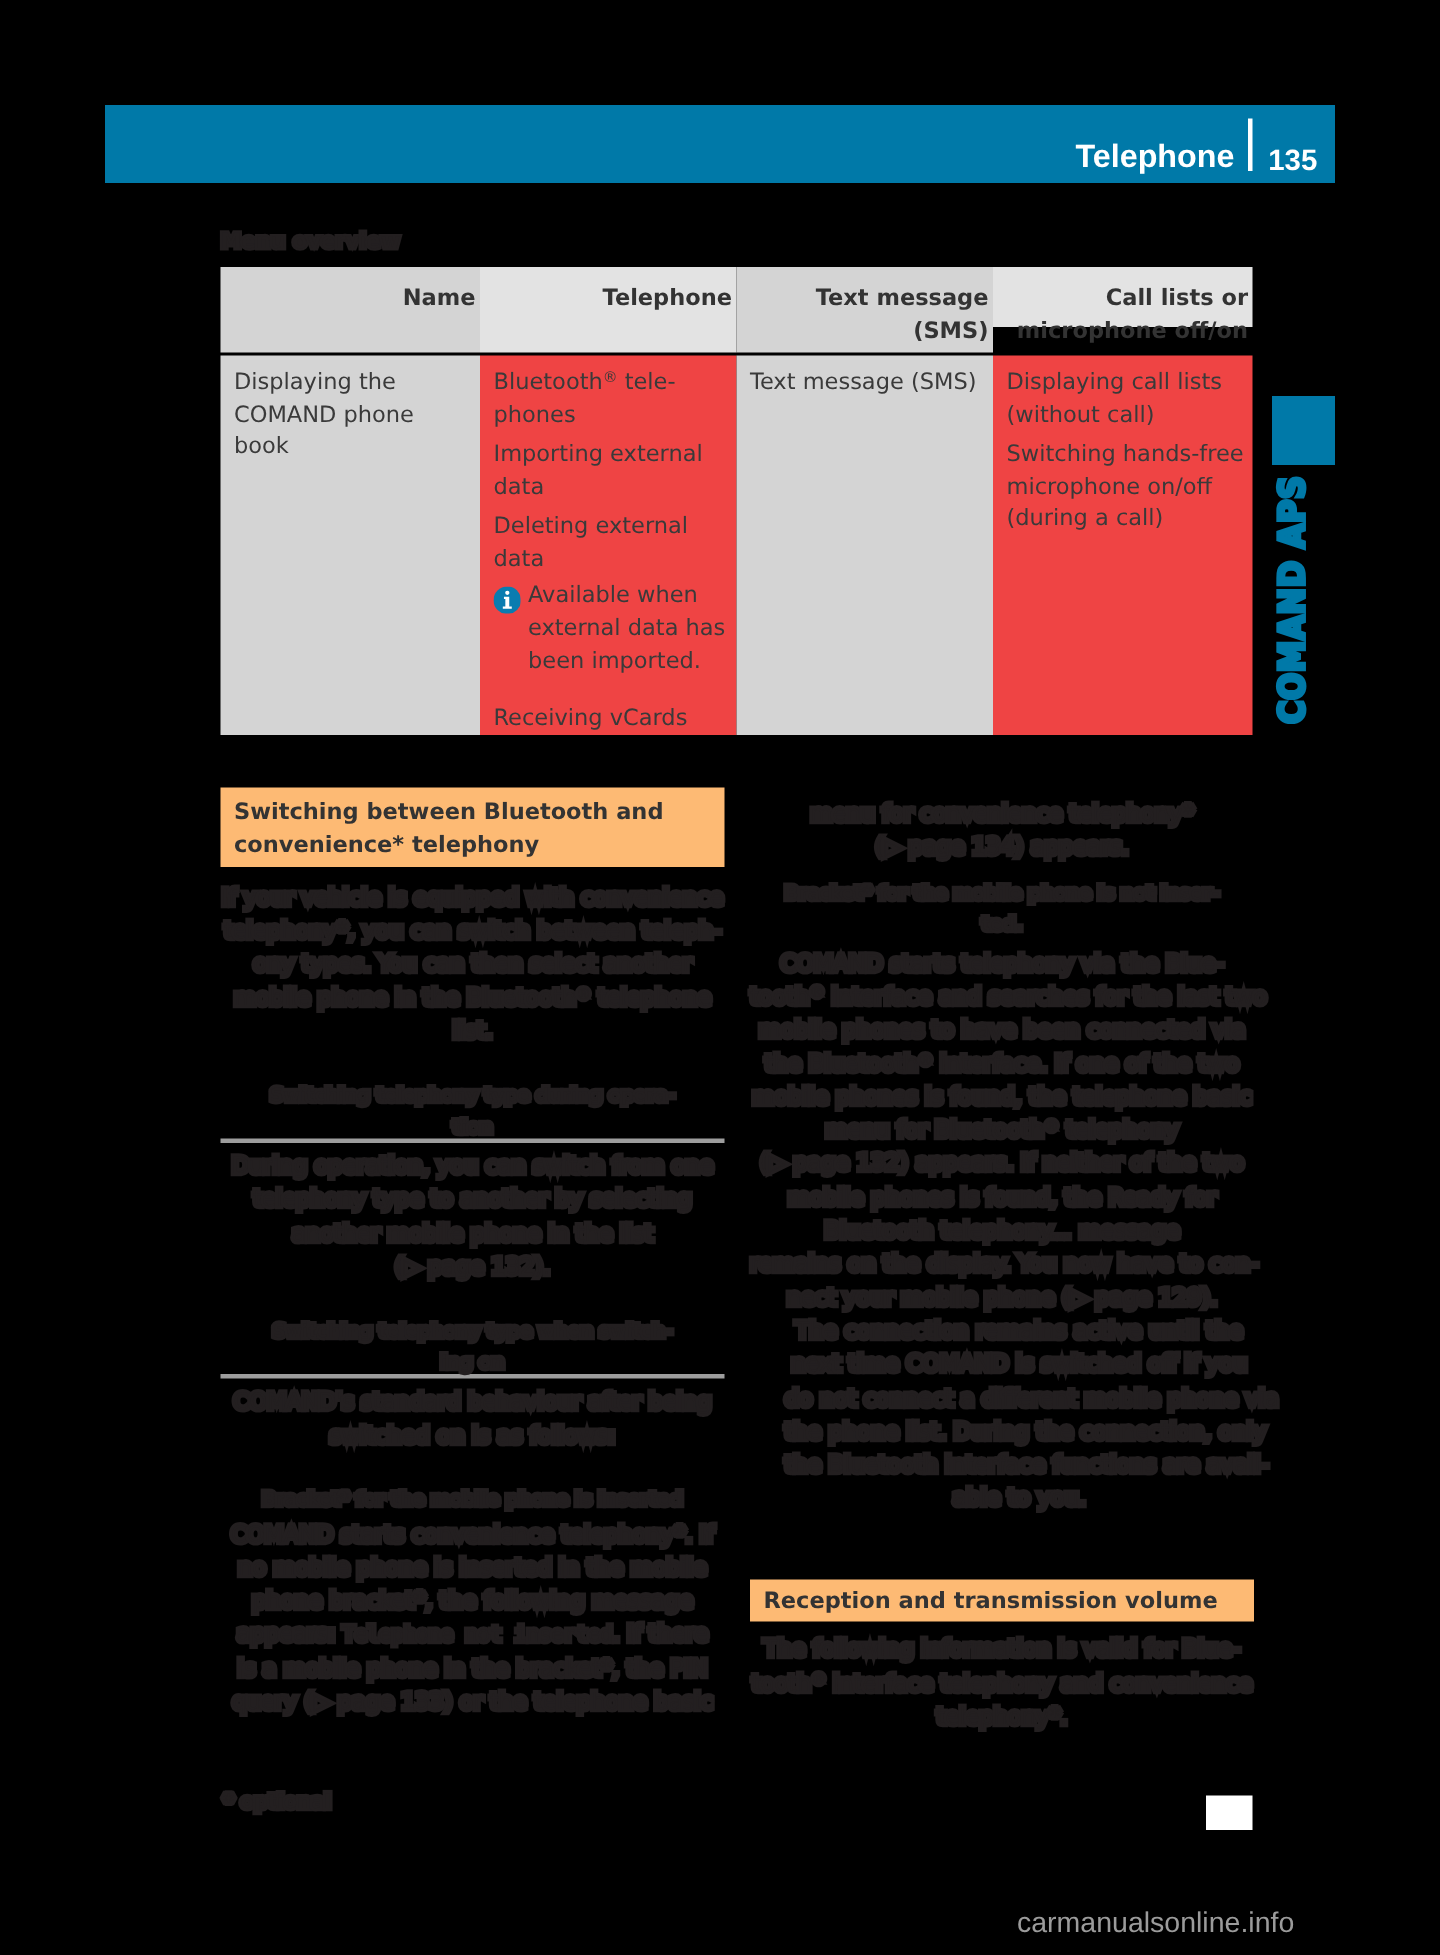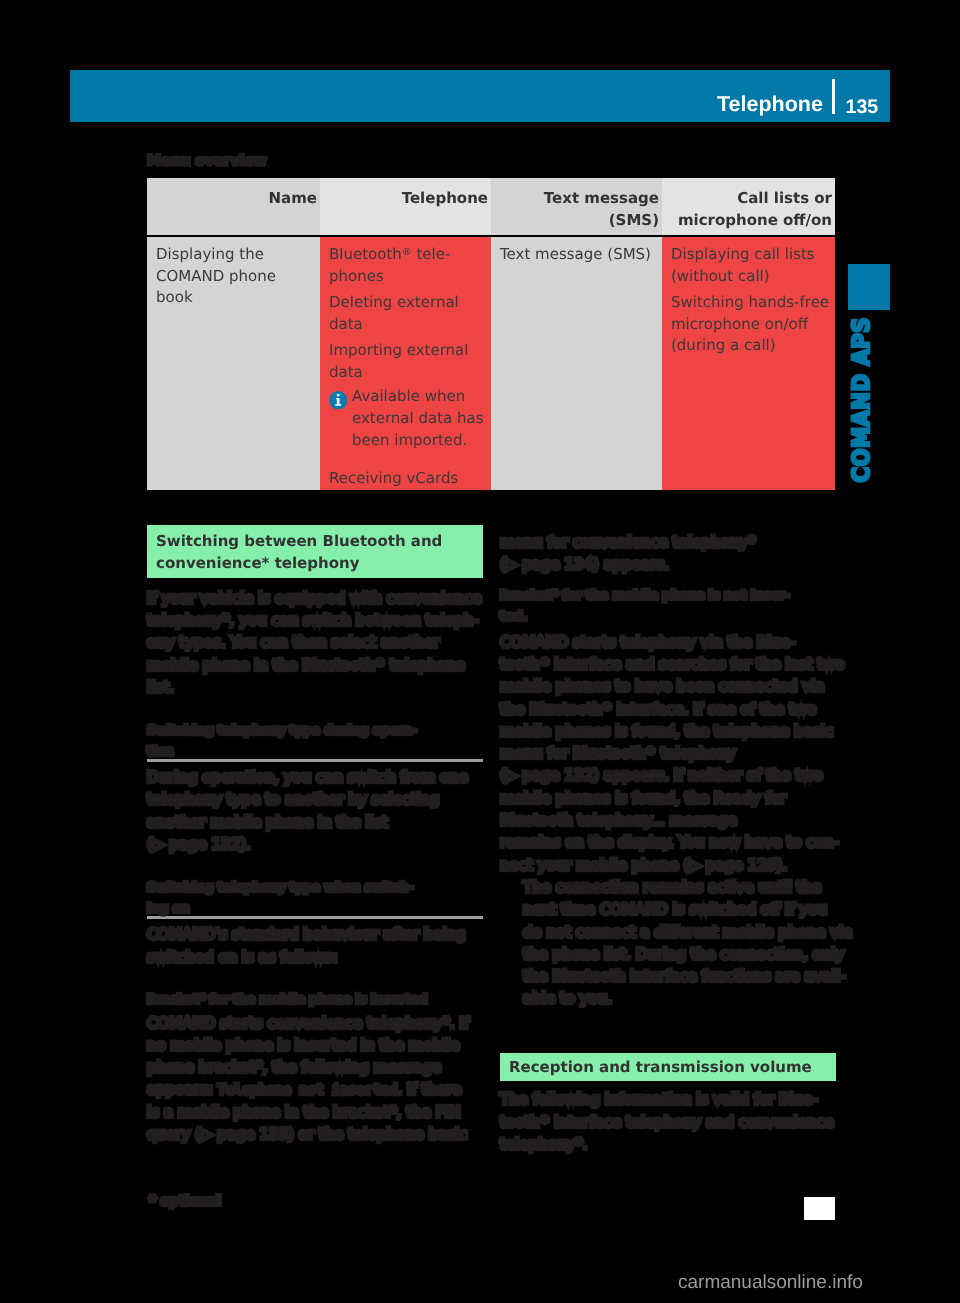--- a/index.html
+++ b/index.html
@@ -40,26 +40,26 @@
   sup{font-size:0.66em;vertical-align:0.42em;line-height:0;}
 
   .noteline{position:relative;padding-left:23px;margin-top:3px;}
   .ico{position:absolute;left:0;top:4.5px;width:18.4px;height:18.4px;}
   .ico svg{display:block;width:18.4px;height:18.4px;}
 
   
   .colL{position:absolute;left:147px;top:524.7px;width:336px;}
   .colR{position:absolute;left:500px;top:531px;width:336px;}
 
-  .boxhead{background:#86efac;padding:5px 11px 4px 9px;font-size:15px;font-weight:bold;
+  .boxhead{background:#fdba74;padding:5px 11px 4px 9px;font-size:15px;font-weight:bold;
            color:#333;line-height:22px;}
   .subhead{font-size:12px;font-weight:bold;color:#231f20;line-height:21.3px;white-space:nowrap;}
   .rule{height:3px;background:#9d9d9d;margin-top:-3.5px;}
   .body{font-size:15px;color:#231f20;line-height:22.3px;margin:0;white-space:nowrap;}
-  .fat{-webkit-text-stroke:4.4px #231f20;paint-order:stroke fill;}
+  .fat{-webkit-text-stroke:4.4px #231f20;paint-order:stroke fill;text-align:center;}
   .mono{font-family:"DejaVu Sans Mono",monospace;font-size:13.6px;line-height:0;}
 
   .subwrap{margin-top:21.6px;}
   .colL > .body:first-of-type{margin-top:9px;}
   .subwrap > .body{margin-top:4.3px;}
   .runin{margin-top:9.5px;}
   .colL .runin{margin-top:21.5px;}
   .runin + .body{margin-top:3px;}
   .colL .runin + .body{margin-top:0.8px;}
   .boxhead2{margin-top:43px;padding:3.5px 11px 3px 9px;}
@@ -88,34 +88,34 @@
   <div class="tbl">
     <div class="cell thr th" style="left:0;top:0;width:173px;height:57px">
         <div class="inner">Name</div>
       </div>
     <div class="cell thr th-alt" style="left:173px;top:0;width:171px;height:57px">
         <div class="inner">Telephone</div>
       </div>
     <div class="cell thr th" style="left:344px;top:0;width:171px;height:57px">
         <div class="inner">Text message (SMS)</div>
       </div>
-    <div class="cell thr th-alt" style="left:515px;top:0;width:173px;height:57px">
+    <div class="cell thr th-alt" style="left:515px;top:0;width:173px;height:40px">
         <div class="inner">Call lists or microphone off/on</div>
       </div>
 
     <div class="cell td" style="left:0;top:59px;width:173px;height:253px">
        <div class="inner">
           <p class="para">Displaying the COMAND phone book</p>
         </div>
     </div>
     <div class="cell td-alt" style="left:173px;top:59px;width:171px;height:253px">
        <div class="inner">
          <p class="para">Bluetooth<sup>®</sup> tele­phones</p>
+         <p class="para">Importing external data</p>
          <p class="para">Deleting external data</p>
-         <p class="para">Importing external data</p>
          <div class="noteline">
             <span class="ico">
               <svg viewBox="0 0 24 24">
                 <circle cx="12" cy="12" r="12" fill="#0a7cb0"></circle>
                 <path d="M12.0 3.6a1.85 1.85 0 1 1 0 3.7 1.85 1.85 0 0 1 0-3.7z" fill="#fff"></path>
                 <path d="M9.1 9.0h4.6v8.4h2.2v1.9H8.1v-1.9h2.2V10.9H9.1z" fill="#fff"></path>
               </svg>
             </span>
             <span>Available when external data has been imported.</span>
          </div>

